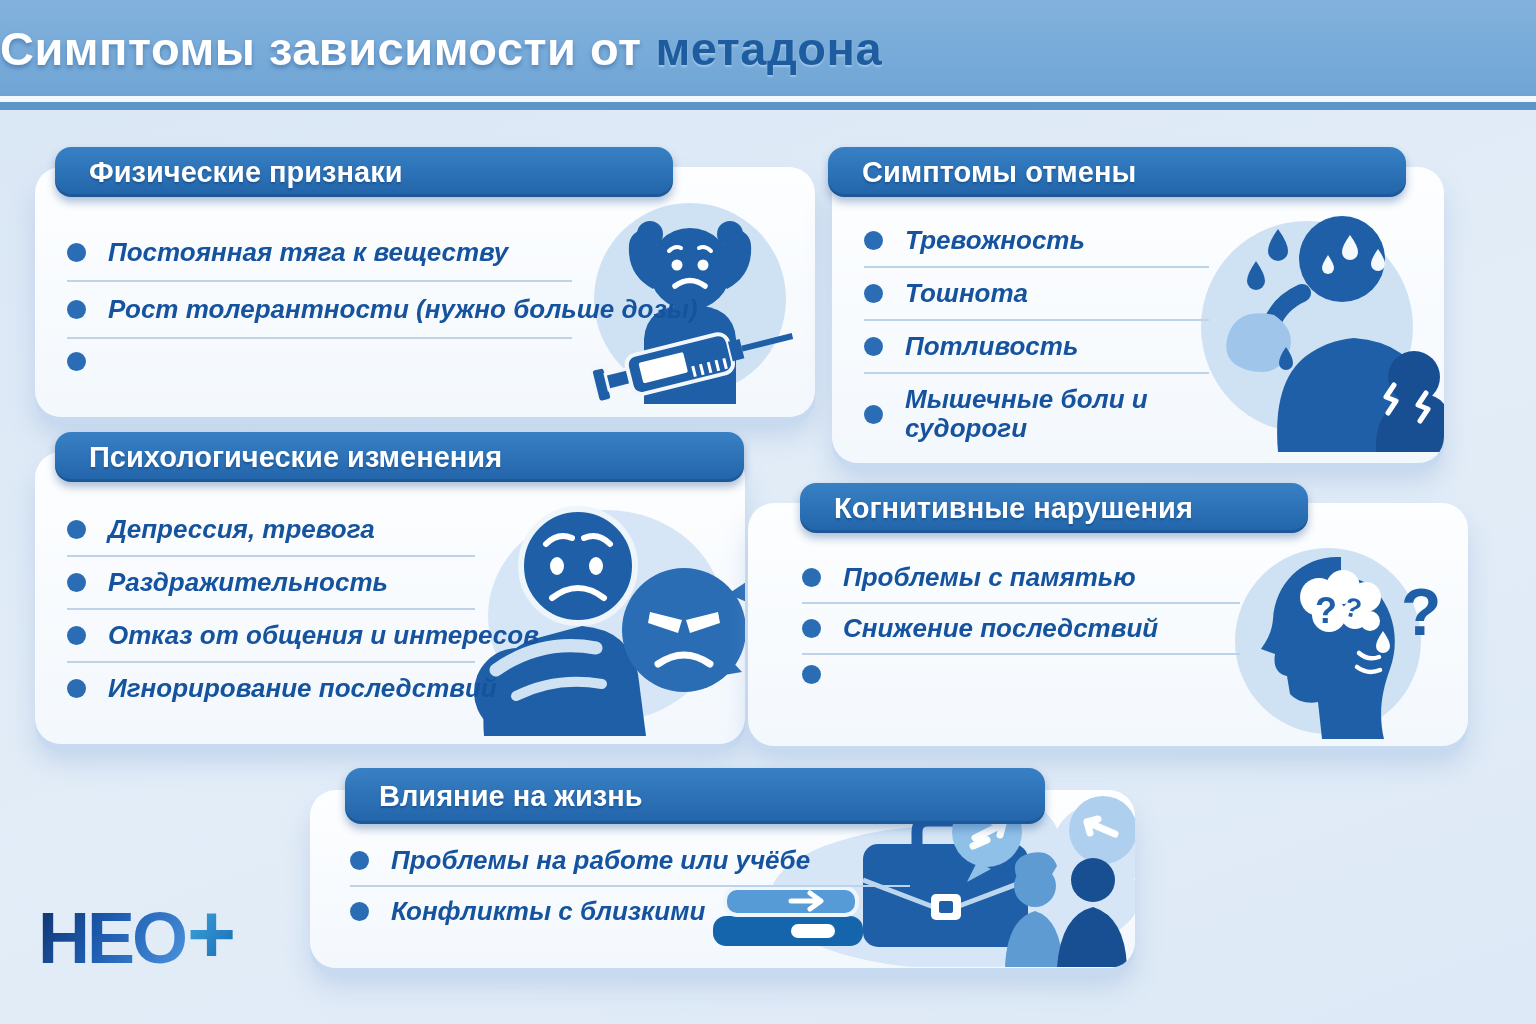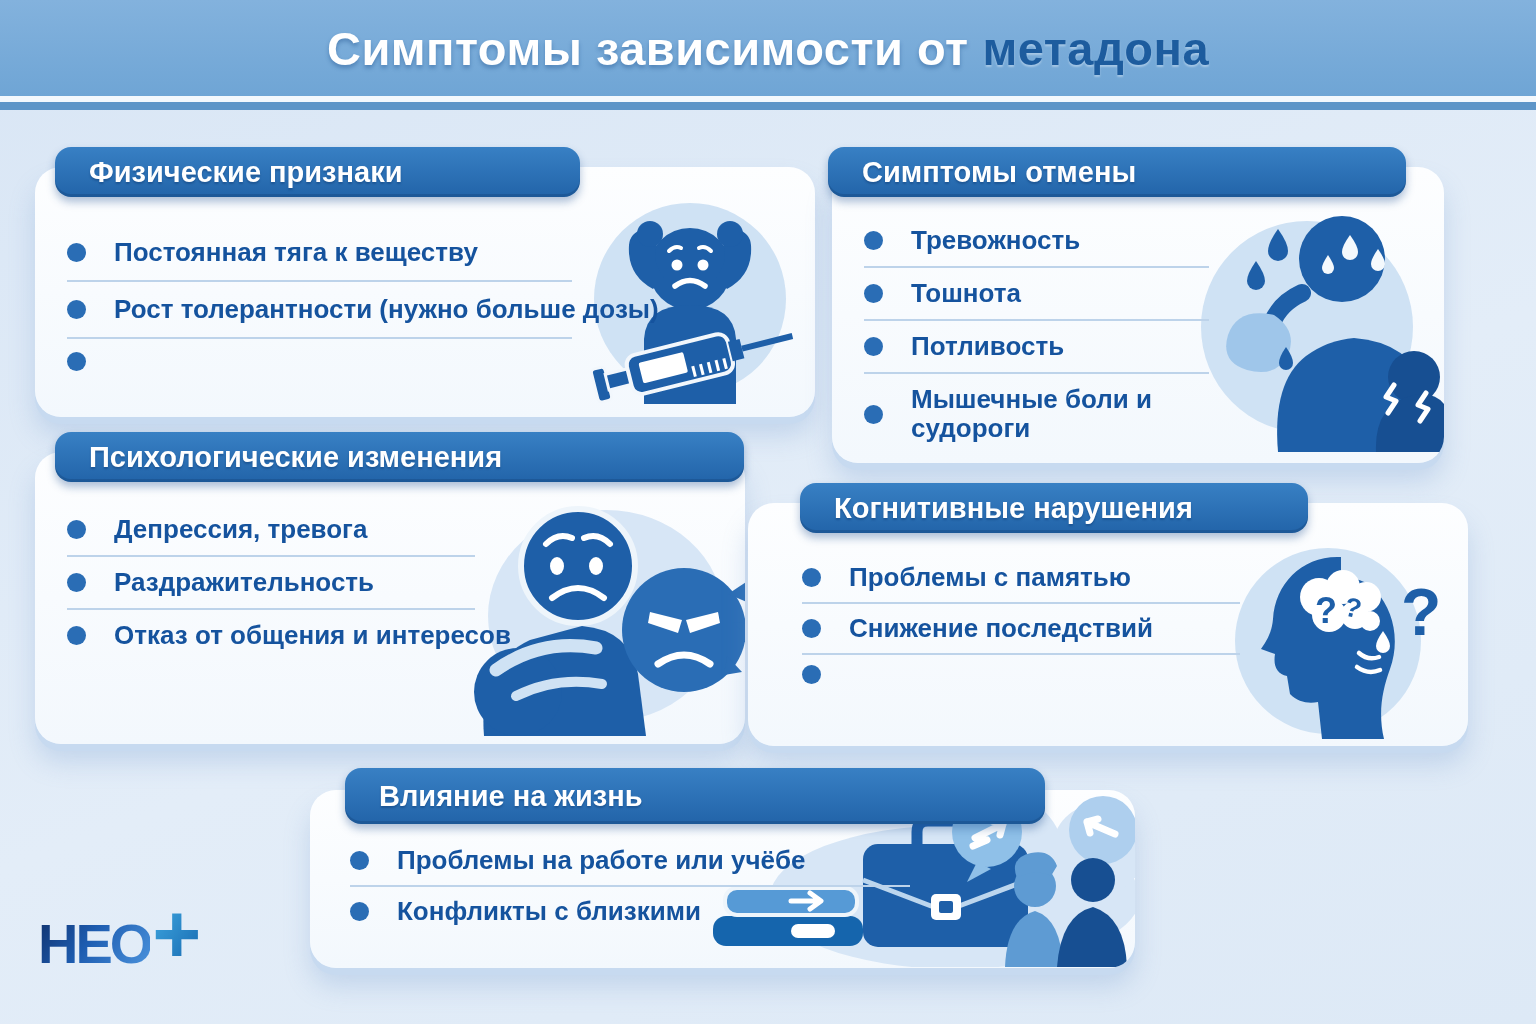--- a/index.html
+++ b/index.html
@@ -6,21 +6,21 @@
   html,body { background:#dce8f6; }
   .canvas {
     position: relative; width: 1536px; height: 1024px; overflow: hidden;
     font-family: "Liberation Sans", sans-serif;
     background: linear-gradient(160deg,#d9e6f5 0%,#e3edf8 55%,#dde9f6 100%);
   }
   
   .banner {
     position:absolute; left:0; top:0; width:1536px; height:96px;
     background: linear-gradient(180deg,#83b2dd 0%,#6fa5d5 100%);
-    display:flex; align-items:center; justify-content:center;
+    display:flex; align-items:center; 
   }
   .title { font-size:47px; font-weight:700; letter-spacing:.5px; white-space:nowrap; }
   .title-main { color:#ffffff; text-shadow:0 3px 4px rgba(25,75,135,.40); margin-right:14px; }
   .title-main::first-letter { font-size:56px; }
   .title-accent { color:#1d5c9e; text-shadow:0 2px 2px rgba(255,255,255,.35); }
   .stripe-white { position:absolute; left:0; top:96px; width:1536px; height:6px; background:#f3f8fd; }
   .stripe-blue  { position:absolute; left:0; top:102px; width:1536px; height:8px; background:#5d95c8; }
 
   
   .card {
@@ -32,28 +32,28 @@
   .icon-clip svg { position:absolute; }
   .pill {
     position:absolute; height:50px; border-radius:16px;
     background: linear-gradient(180deg,#3880c4 0%,#2264a9 100%);
     box-shadow: 0 5px 9px rgba(25,75,140,.35), inset 0 -3px 0 rgba(10,50,100,.25);
     display:flex; align-items:center; padding-left:34px;
   }
   .pill-text { color:#ffffff; font-size:29px; font-weight:700; text-shadow:0 2px 2px rgba(15,60,115,.45); white-space:nowrap; }
 
   ul.items { position:relative; list-style:none; z-index:2; }
-  ul.items li { display:flex; align-items:center; gap:28px; border-bottom:2px solid #bdd3ea; }
+  ul.items li { display:flex; align-items:center; gap:22px; border-bottom:2px solid #bdd3ea;font-style:italic; }
   ul.items li:last-child { border-bottom:none; }
   .dot { width:19px; height:19px; border-radius:50%; background:#2a6db5; flex:none; }
   .li-text { color:#15539e; font-size:26px; font-weight:700; line-height:1.12; white-space:nowrap; }
 
   
   .card--physical { left:35px;  top:167px; width:780px; height:250px; }
-  .card--physical .pill  { left:20px; top:-20px; width:525px; }
+  .card--physical .pill  { left:20px; top:-20px; width:618px; }
   .card--physical ul     { margin:58px 0 0 32px; width:505px; }
   .card--physical li     { padding:13px 0; }
 
   .card--withdrawal { left:832px; top:167px; width:612px; height:296px; }
   .card--withdrawal .pill { left:-4px; top:-20px; width:578px; }
   .card--withdrawal ul    { margin:48px 0 0 32px; width:345px; }
   .card--withdrawal li    { padding:11px 0; }
   .card--withdrawal li:last-child .li-text { white-space:normal; }
 
   .card--psychological { left:35px; top:452px; width:710px; height:292px; }
@@ -72,21 +72,21 @@
   .card--life li    { padding:10px 0;text-align:right; }
 
   .icon1 { right:8px;  top:22px; width:230px; height:215px; }
   .icon2 { right:-8px; top:30px; width:270px; height:255px; }
   .icon3 { right:-6px; top:26px; width:295px; height:258px; }
   .icon4 { right:20px; top:36px; width:225px; height:200px; }
   .icon5 { right:0;    top:2px;  width:430px; height:175px; }
 
   
   .logo { position:absolute; left:38px; top:886px; font-weight:700; letter-spacing:-3px; white-space:nowrap; }
-  .logo-text { font-size:56px; color:#2b6cb4; }
+  .logo-text { font-size:72px; color:#2b6cb4; }
   .logo-plus { font-size:84px; color:#2f86c9; margin-left:2px; }
   @supports ((-webkit-background-clip:text) or (background-clip:text)) {
     .logo-text {
       background:linear-gradient(125deg,#10306a 0%,#1d5cb0 45%,#4f97e0 100%);
       -webkit-background-clip:text; background-clip:text; color:transparent;
     }
     .logo-plus {
       background:linear-gradient(125deg,#45b1e8 0%,#1769b0 90%);
       -webkit-background-clip:text; background-clip:text; color:transparent;
     }
@@ -249,20 +249,24 @@
           <span class="li-text">Депрессия, тревога</span>
         </li>
         <li>
           <span class="dot"></span>
           <span class="li-text">Раздражительность</span>
         </li>
         <li>
           <span class="dot"></span>
           <span class="li-text">Отказ от общения и интересов</span>
         </li>
+        <li>
+          <span class="dot"></span>
+          <span class="li-text">Игнорирование последствий</span>
+        </li>
       </ul>
     <div class="pill">
       <span class="pill-text">Психологические изменения</span>
     </div>
   </section>
 
   <section class="card card--cognitive">
     <div class="icon-clip">
       <svg class="icon4" viewBox="0 0 225 200">
         <circle cx="105" cy="102" r="93" fill="#cfe2f4"></circle>

